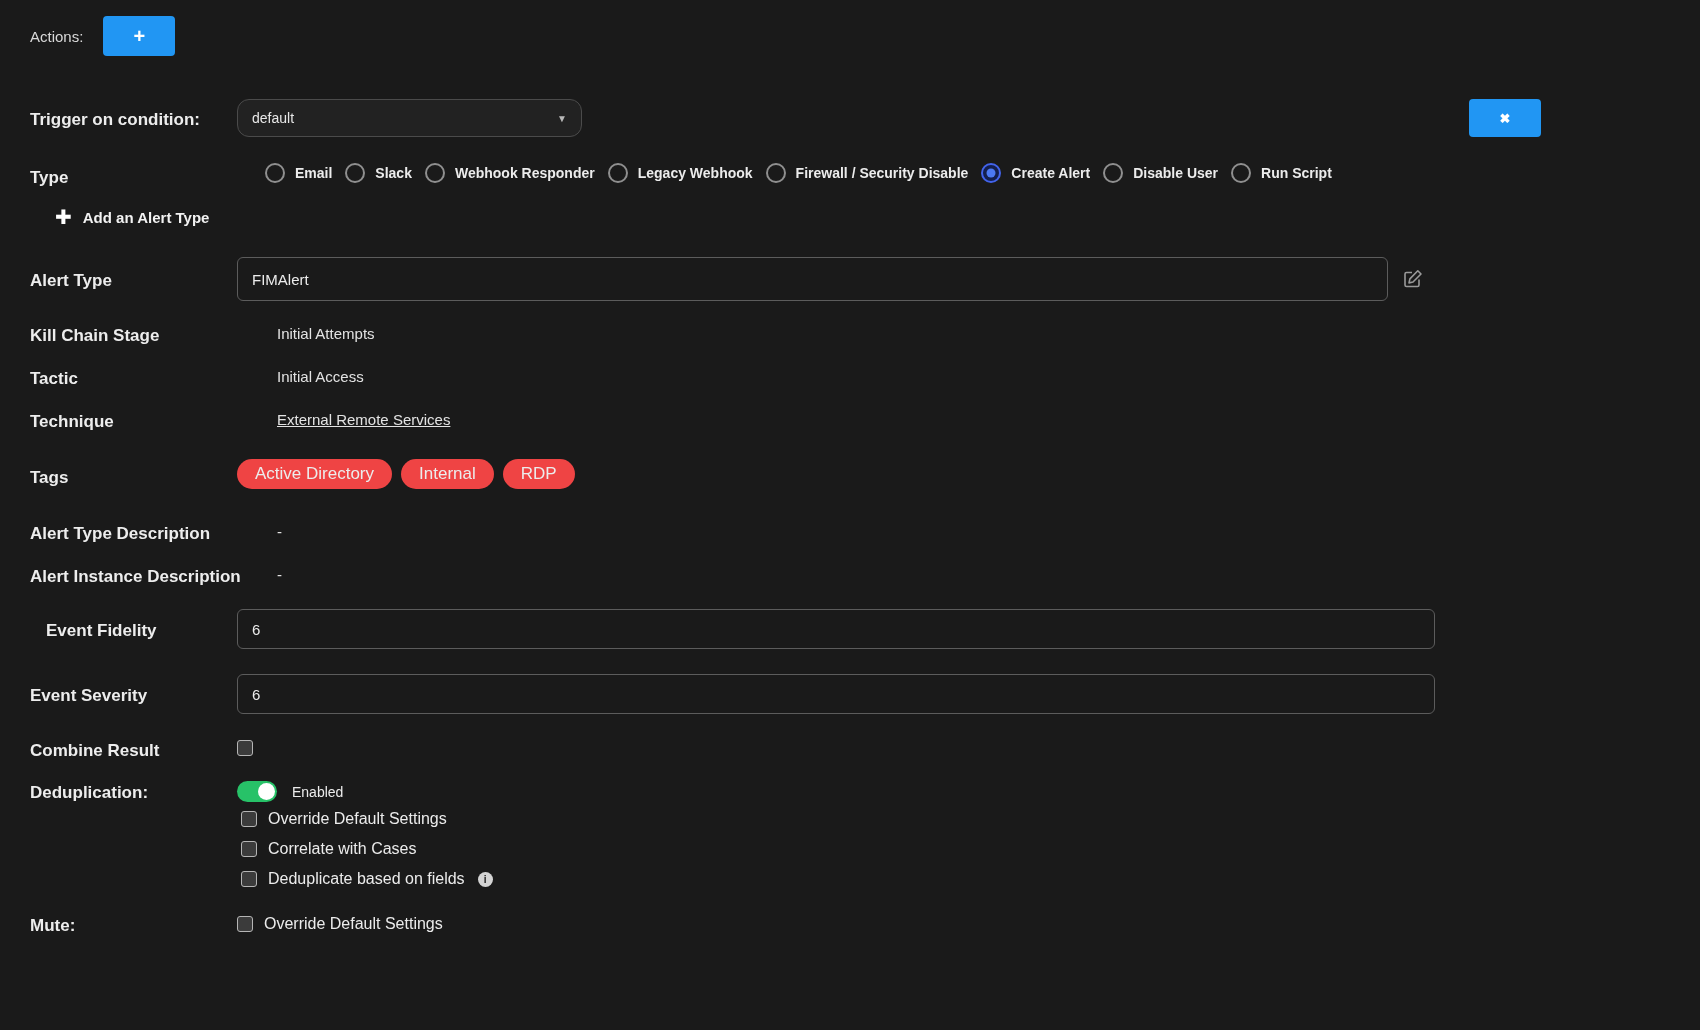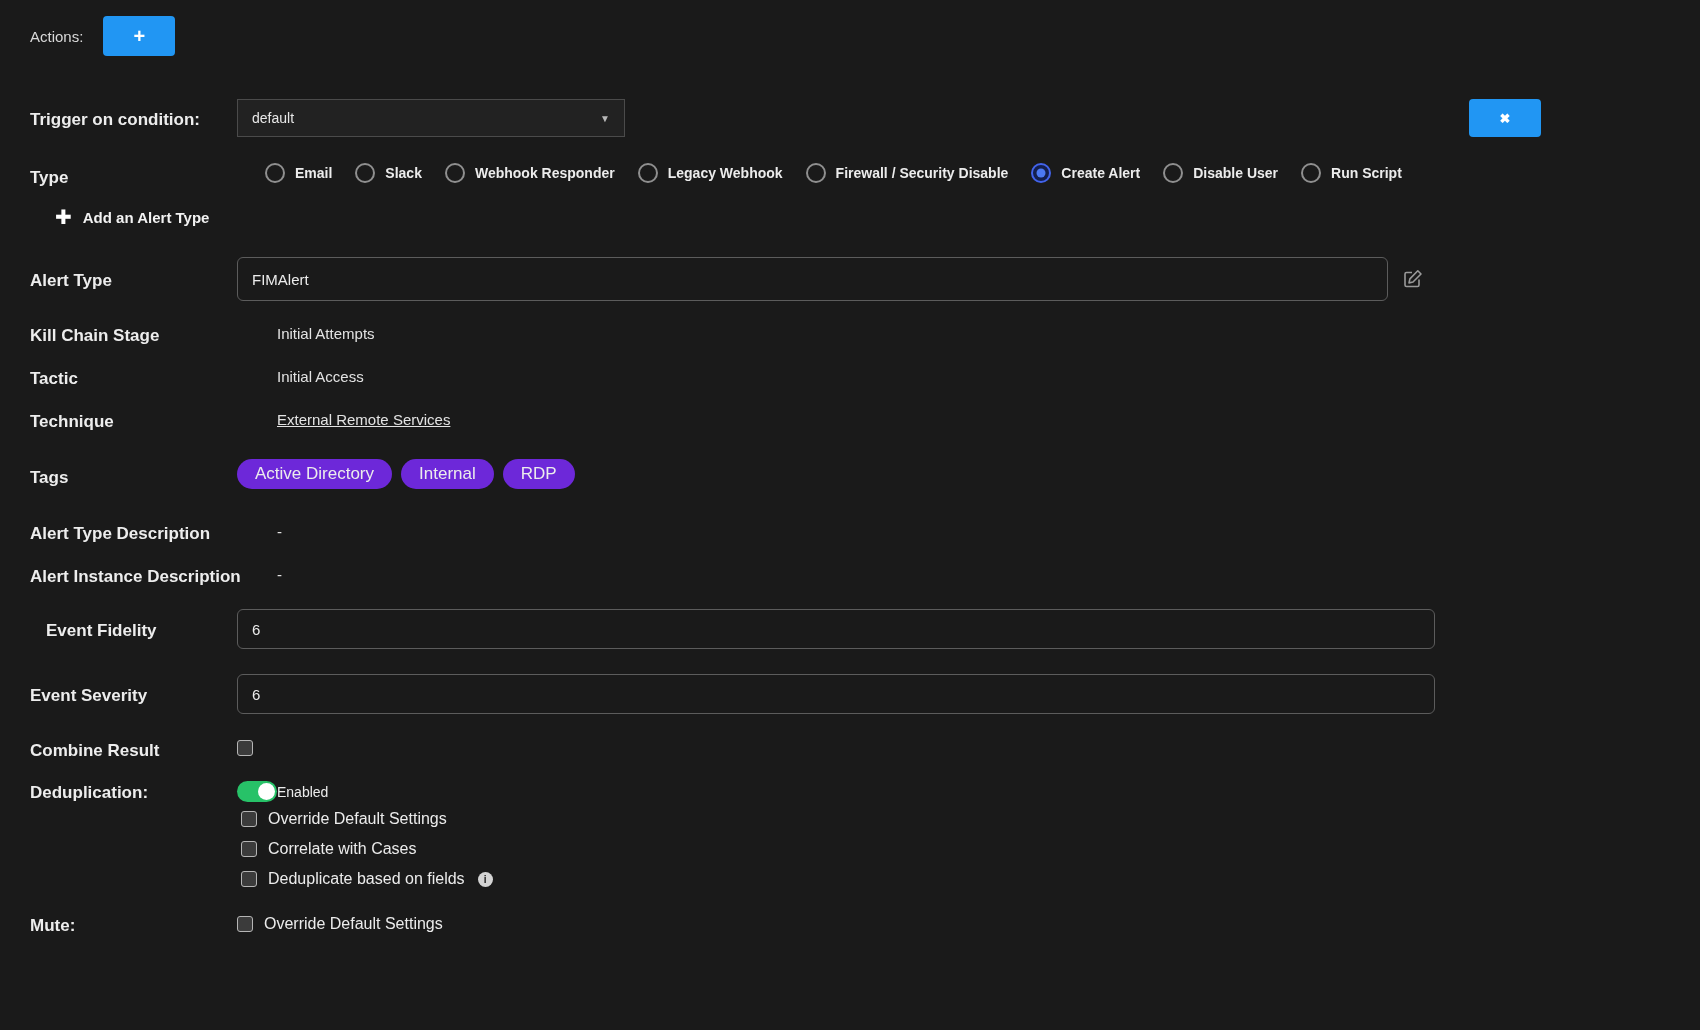--- a/index.html
+++ b/index.html
@@ -27,31 +27,31 @@
     display:flex; align-items:center; justify-content:center;
     color:#fff; cursor:pointer; font-family:inherit;
   }
   
   #actions-row { position:absolute; top:16px; left:30px; height:40px; display:flex; align-items:center; gap:20px; }
   #actions-label { font-size:15px; color:#d9d9d9; }
   #add-action-btn { width:72px; height:40px; font-size:20px; font-weight:700; }
   
   #trigger-label { top:110px; }
   #trigger-dropdown {
-    position:absolute; left:237px; top:99px; width:388px; height:38px;
-    background:#222222; border:1px solid #4b4b4b; border-radius:0;
+    position:absolute; left:237px; top:99px; width:345px; height:38px;
+    background:#222222; border:1px solid #4b4b4b; border-radius:12px;
     display:flex; align-items:center; justify-content:space-between;
     padding:1px 14px; cursor:pointer;
   }
   #trigger-dropdown .dd-value { font-size:14px; color:#e8e8e8; }
   #trigger-dropdown .chevron { font-size:10px; color:#b8b8b8; }
   #remove-trigger-btn { position:absolute; right:159px; top:99px; width:72px; height:38px; font-size:13px; font-weight:700; }
   
   #type-label { top:168px; }
-  #type-radios { position:absolute; left:237px; top:163px; display:flex; align-items:flex-start; gap:23px;padding-left:28px; }
+  #type-radios { position:absolute; left:237px; top:163px; display:flex; align-items:flex-start; gap:13px;padding-left:28px; }
   .radio-item { display:flex; align-items:center; gap:10px; cursor:pointer; white-space:nowrap; }
   .radio { width:20px; height:20px; border:2px solid #8f8f8f; border-radius:50%; position:relative; flex:none; background:transparent; }
   .radio.selected { border-color:#4263eb; background:#141f4e; }
   .radio.selected::after {
     content:""; position:absolute; top:50%; left:50%; transform:translate(-50%,-50%);
     width:9px; height:9px; border-radius:50%; background:#4c79f2;
   }
   .radio-label { font-size:14px; font-weight:600; color:#ececec; }
   
   #add-alert-type { position:absolute; left:55px; top:207px; display:flex; align-items:center; gap:11px; cursor:pointer; }
@@ -68,39 +68,39 @@
   #alert-type-input { top:257px; width:1151px; height:44px; }
   #edit-icon { position:absolute; left:1403px; top:269px; cursor:pointer; }
   
   #kcs-label { top:326px; }        #kcs-value { top:325px; }
   #tactic-label { top:369px; }     #tactic-value { top:368px; }
   #technique-label { top:412px; }  #technique-value { top:411px;text-decoration:underline; }
   
   #tags-label { top:468px; }
   #tags { position:absolute; left:237px; top:459px; display:flex; gap:9px; }
   .tag {
-    background:#6d28d9; color:#ececec; font-size:17px;
+    background:#ef4444; color:#ececec; font-size:17px;
     padding:5px 18px; border-radius:17px; white-space:nowrap;
   }
   #atd-label { top:524px; } #atd-value { top:523px; }
   #aid-label { top:567px; } #aid-value { top:566px; }
   #fidelity-label { top:621px;margin-left:16px; }
   #fidelity-input { top:609px; width:1198px; height:40px; }
   #severity-label { top:686px; }
   #severity-input { top:674px; width:1198px; height:40px; }
   
   .checkbox {
     width:16px; height:16px; border:1.5px solid #b5b5b5; border-radius:3px;
     background:#3b3b3b; flex:none; cursor:pointer; display:inline-block;
   }
   #combine-label { top:741px; }
   #combine-checkbox { position:absolute; left:237px; top:740px; }
   
   #dedup-label { top:783px; }
-  #dedup-toggle-row { position:absolute; left:237px; top:781px; display:flex; align-items:center; }
+  #dedup-toggle-row { position:absolute; left:237px; top:781px; display:flex; align-items:center; gap:15px; }
   .toggle { width:40px; height:21px; border-radius:11px; background:#555; position:relative; cursor:pointer; flex:none; }
   .toggle.on { background:#27c268; }
   .toggle .knob { position:absolute; top:2px; left:2px; width:17px; height:17px; border-radius:50%; background:#fff; }
   .toggle.on .knob { left:21px; }
   .toggle-label { font-size:14px; color:#ececec; }
   #dedup-checkboxes { position:absolute; left:241px; top:810px; display:flex; flex-direction:column; gap:12px; }
   .cb-row { display:flex; align-items:center; gap:11px; }
   .cb-label { font-size:16px; color:#ececec; white-space:nowrap; }
   .info-icon {
     width:15px; height:15px; border-radius:50%; background:#d4d4d4; color:#1a1a1a;

